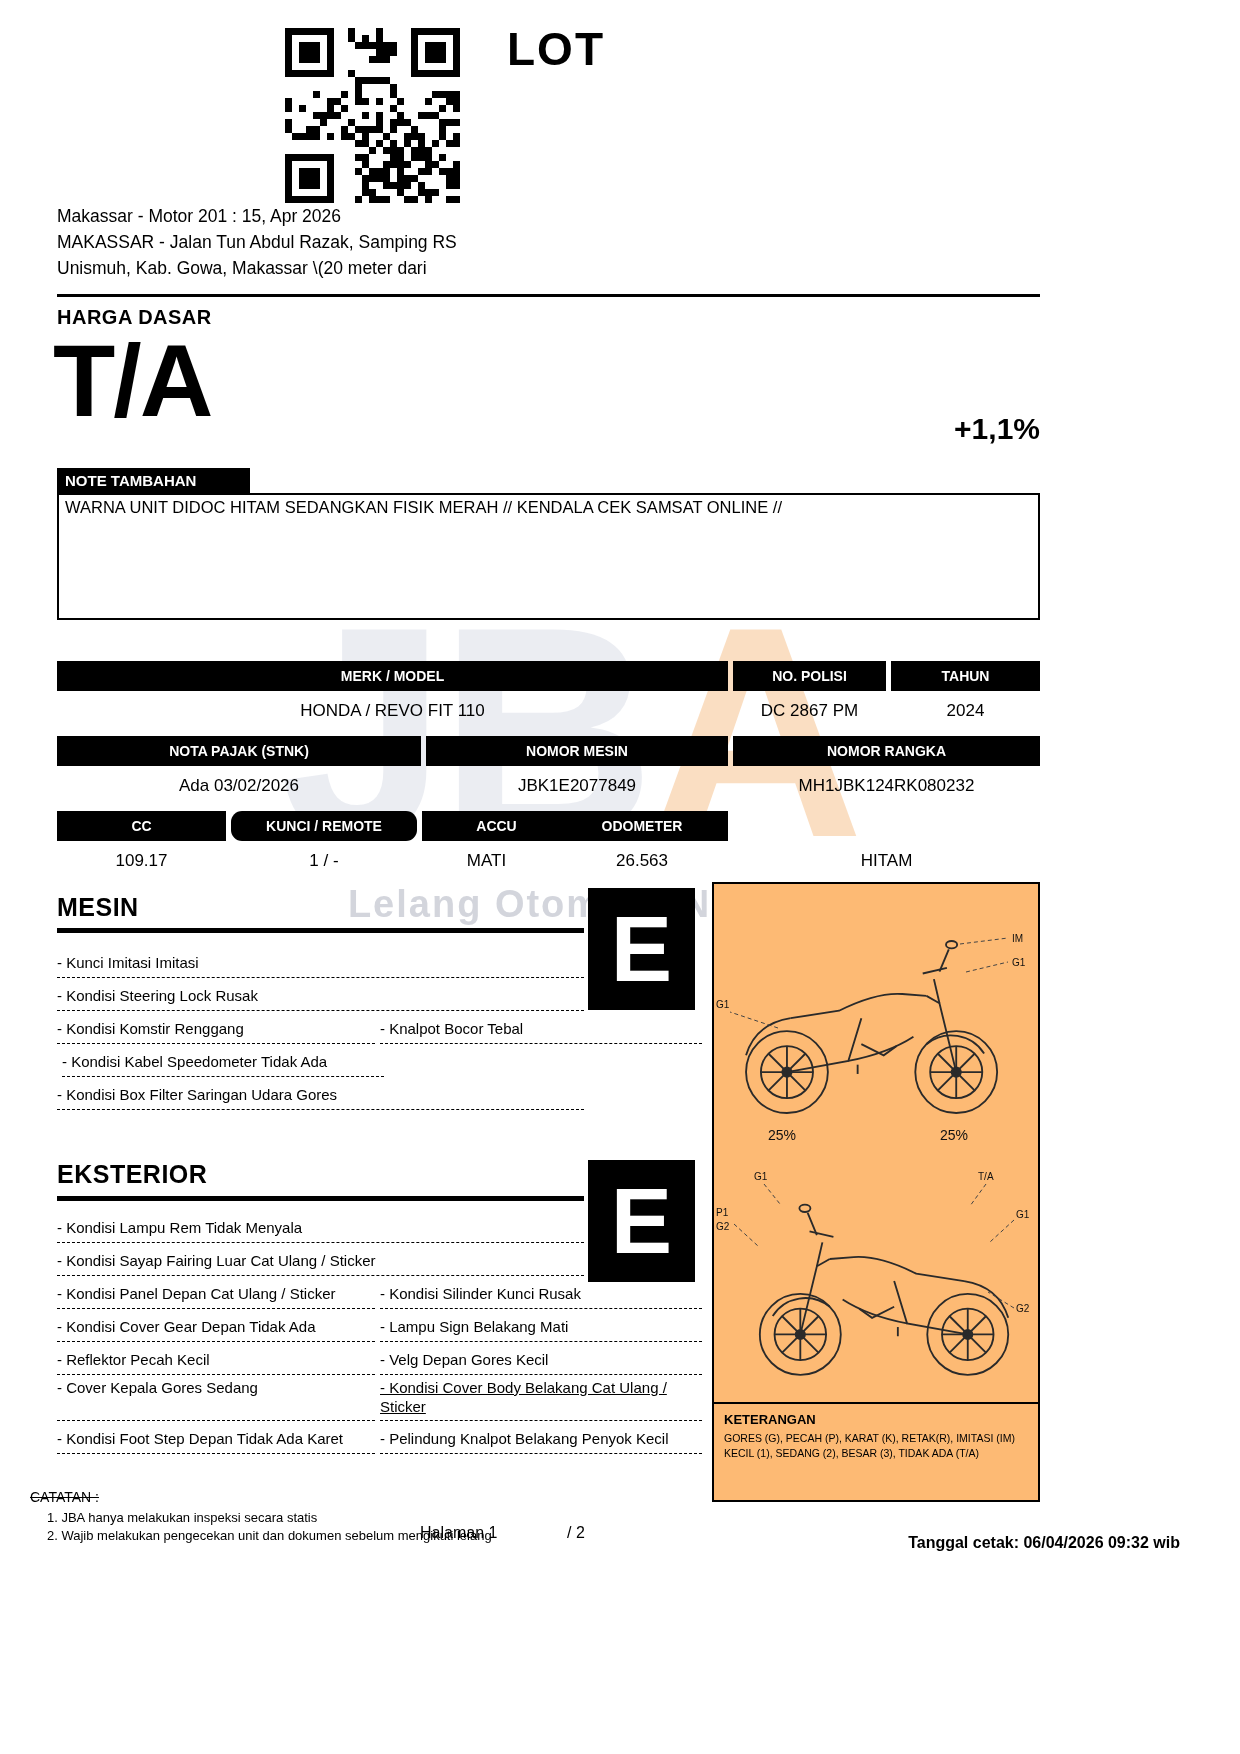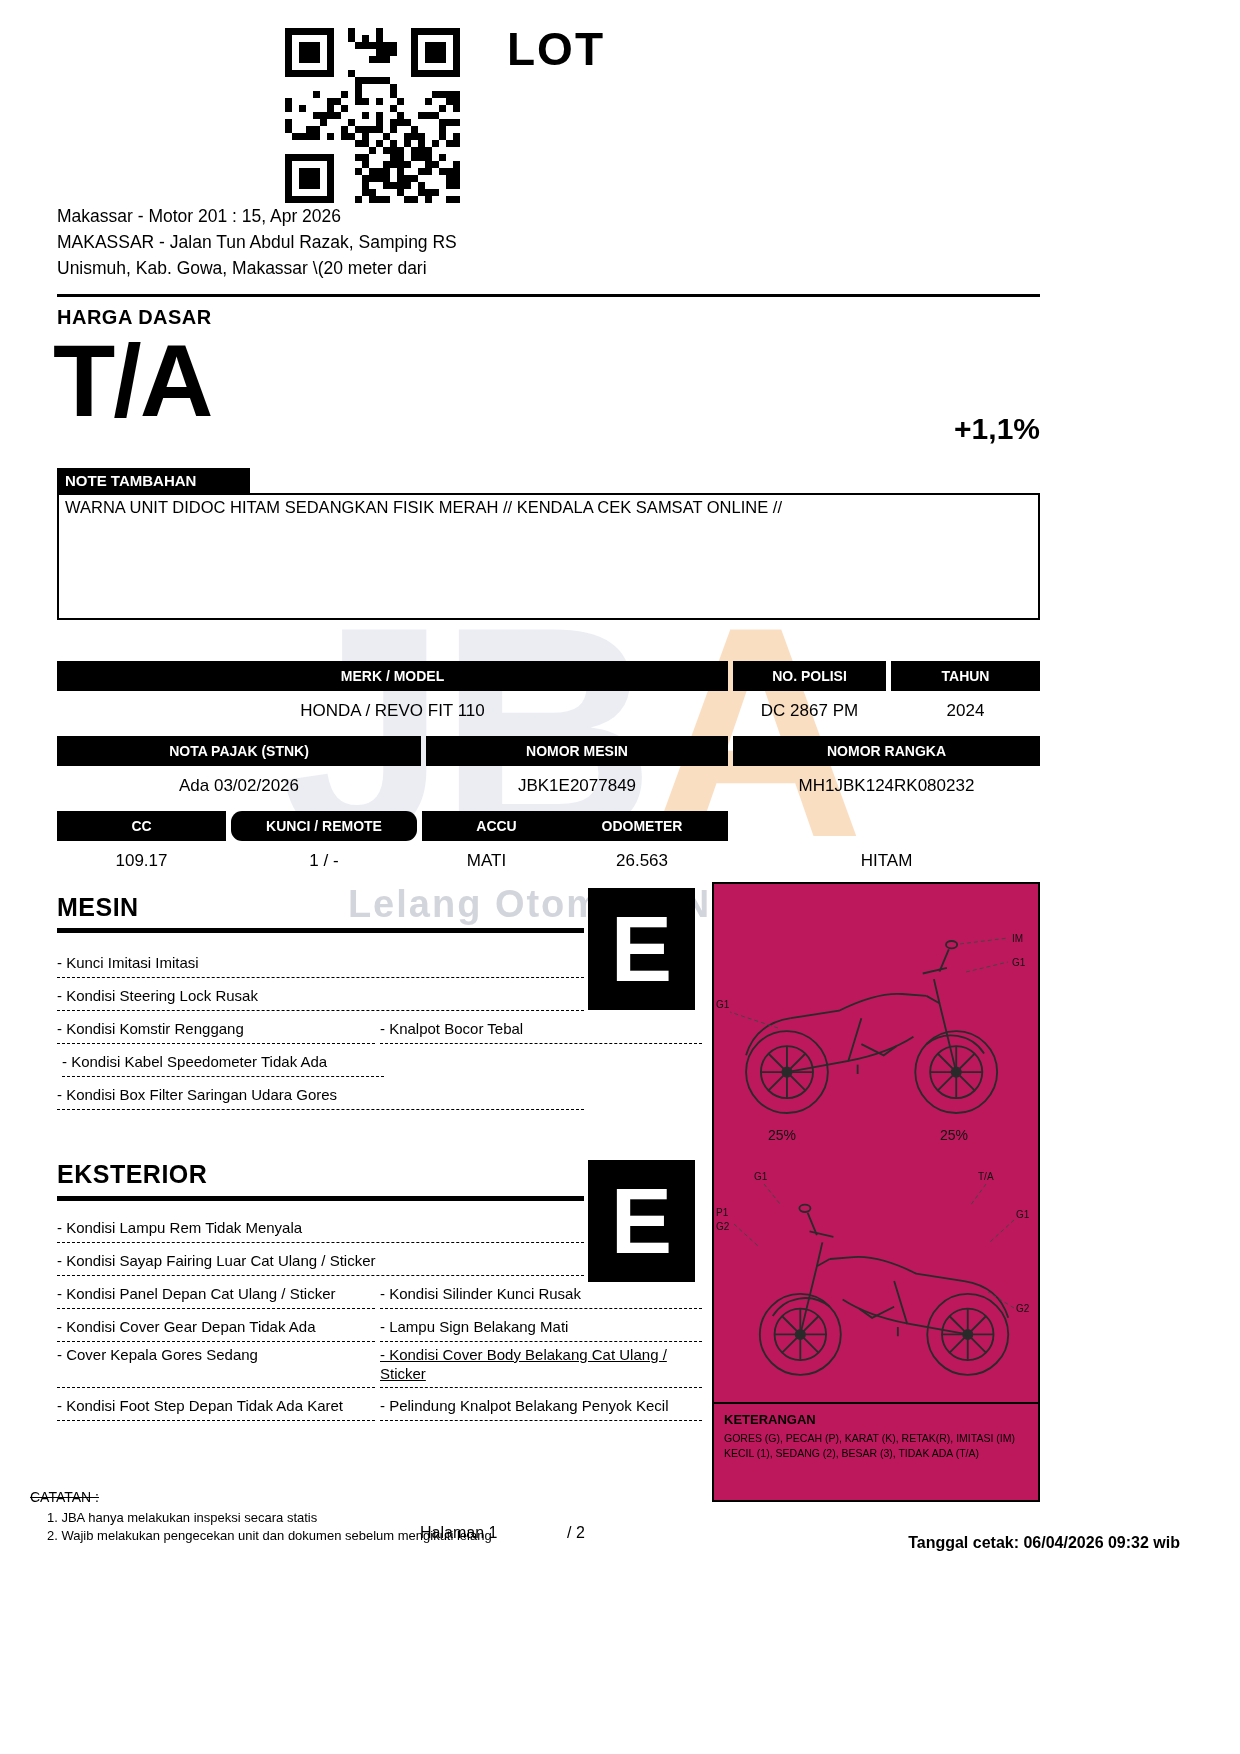--- a/index.html
+++ b/index.html
@@ -291,31 +291,35 @@
       <div class="cell" style="width:527px;">- Kondisi Sayap Fairing Luar Cat Ulang / Sticker</div>
     </div>
     <div class="itemrow" style="height:33px;">
       <div class="cell" style="width:318px;">- Kondisi Panel Depan Cat Ulang / Sticker</div>
       <div class="cell" style="width:322px;margin-left:5px;">- Kondisi Silinder Kunci Rusak</div>
     </div>
     <div class="itemrow" style="height:33px;">
       <div class="cell" style="width:318px;">- Kondisi Cover Gear Depan Tidak Ada</div>
       <div class="cell" style="width:322px;margin-left:5px;">- Lampu Sign Belakang Mati</div>
     </div>
+    <div class="itemrow" style="height:33px;">
+      <div class="cell" style="width:318px;">- Reflektor Pecah Kecil</div>
+      <div class="cell" style="width:322px;margin-left:5px;">- Velg Depan Gores Kecil</div>
+    </div>
     <div class="itemrow tall" style="height:46px;">
       <div class="cell" style="width:318px;">- Cover Kepala Gores Sedang</div>
       <div class="cell" style="width:322px;margin-left:5px;text-decoration:underline;">- Kondisi Cover Body Belakang Cat Ulang / Sticker</div>
     </div>
     <div class="itemrow" style="height:33px;">
       <div class="cell" style="width:318px;">- Kondisi Foot Step Depan Tidak Ada Karet</div>
       <div class="cell" style="width:322px;margin-left:5px;">- Pelindung Knalpot Belakang Penyok Kecil</div>
     </div>
   </div>
 
-  <div class="abs" style="left:712px;top:882px;width:328px;height:620px;border:2px solid #000;box-sizing:border-box;background:#be185d;">
+  <div class="abs" style="left:712px;top:882px;width:328px;height:620px;border:2px solid #000;box-sizing:border-box;background:#fdba74;">
 
     <svg width="324" height="258" viewBox="0 0 324 258" style="position:absolute;left:0;top:4px;">
       <defs>
         <g id="moto" class="moto">
           <circle cx="72" cy="170" r="44"></circle>
             <circle cx="72" cy="170" r="28"></circle>
           <circle cx="72" cy="170" r="6" fill="#2a2a2a" stroke="none"></circle>
           <line x1="72" y1="142" x2="72" y2="198"></line>
             <line x1="44" y1="170" x2="100" y2="170"></line>
           <line x1="52" y1="150" x2="92" y2="190"></line>

